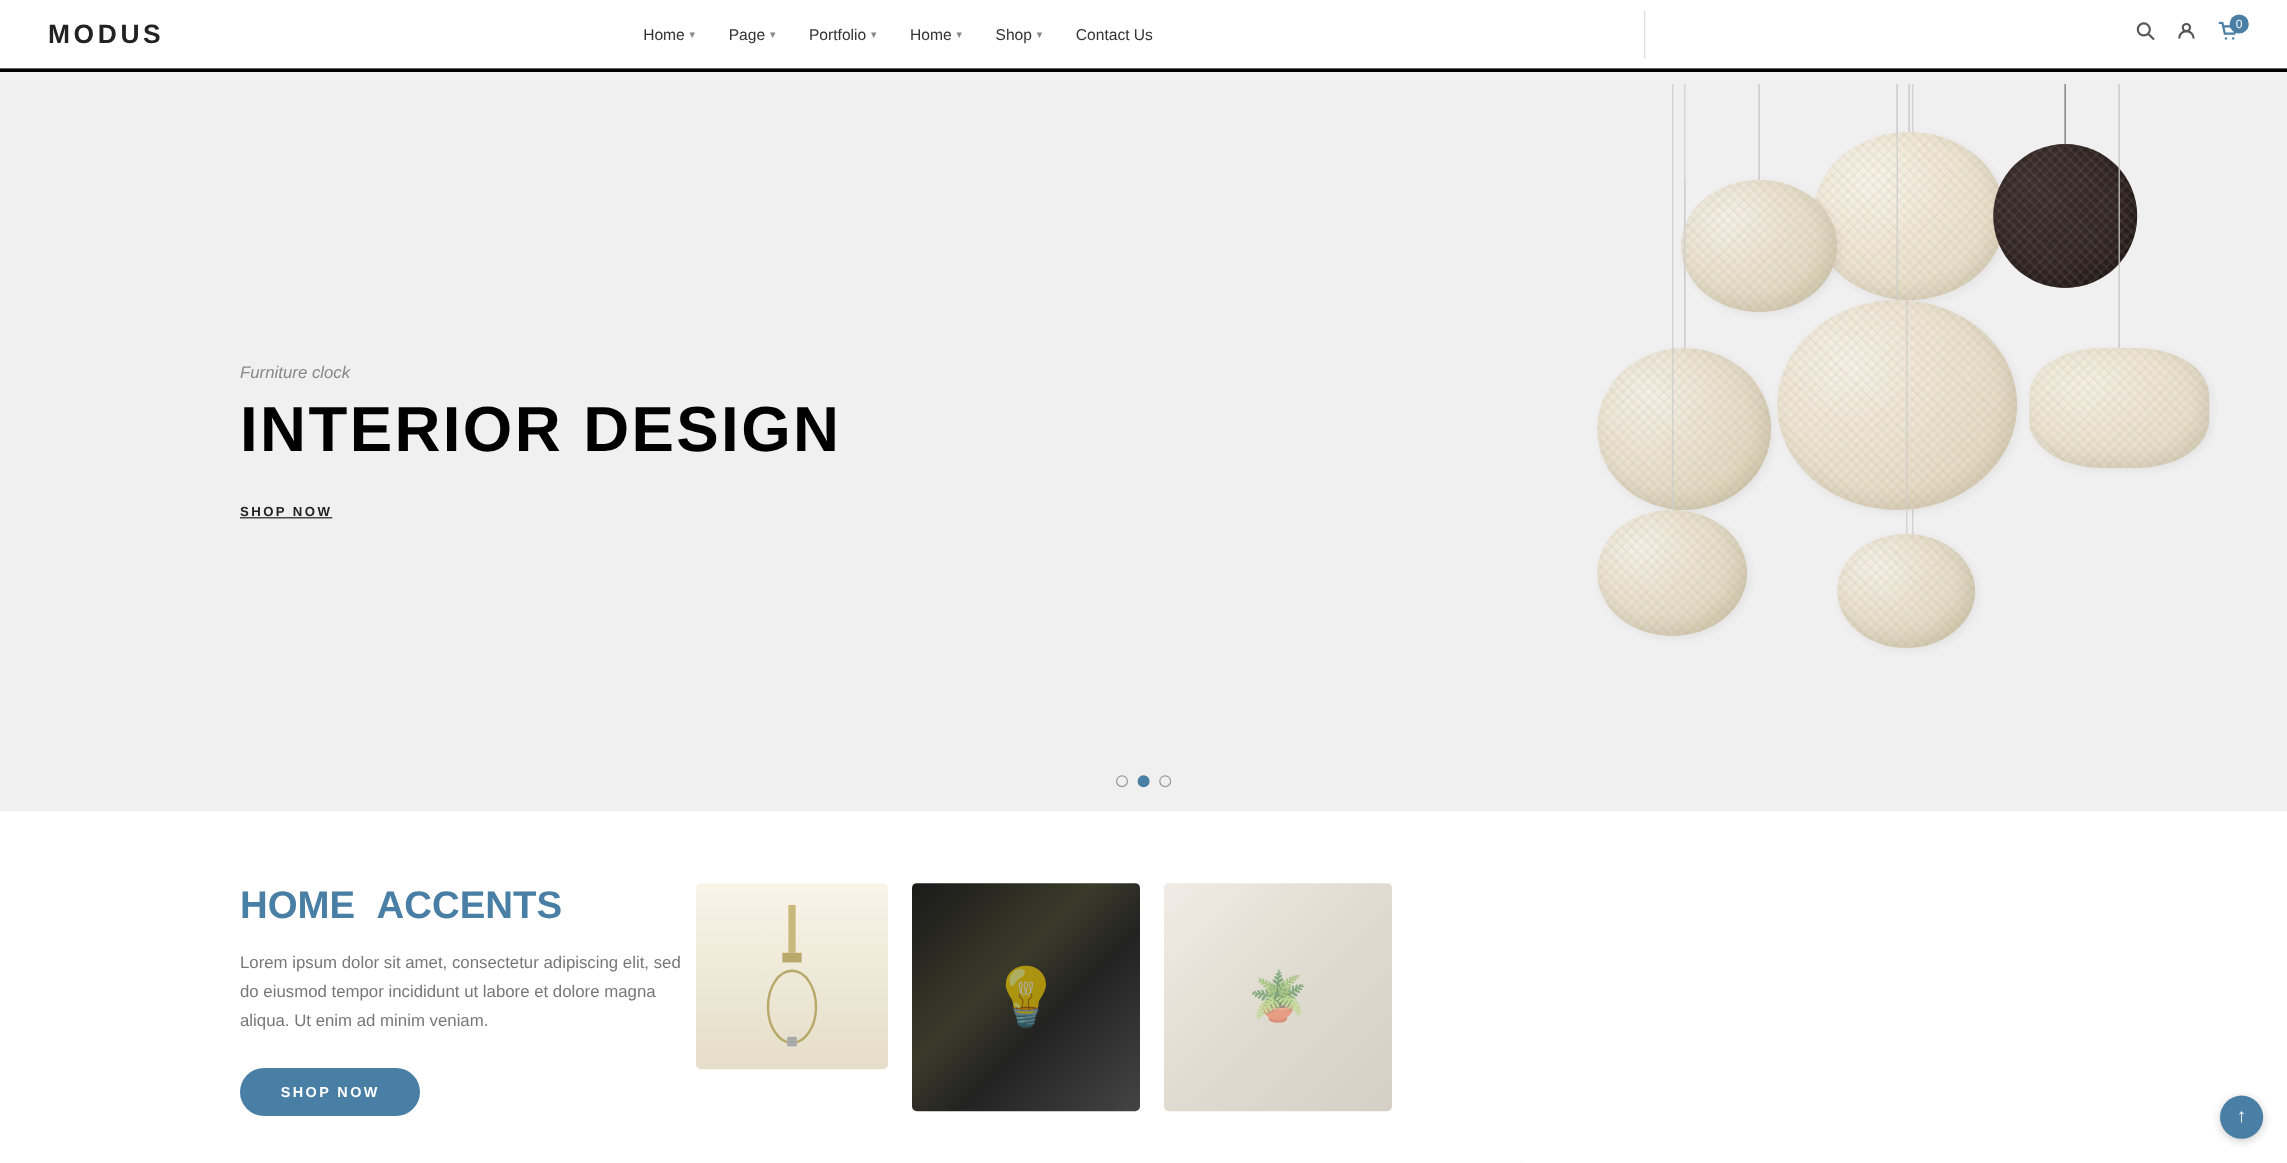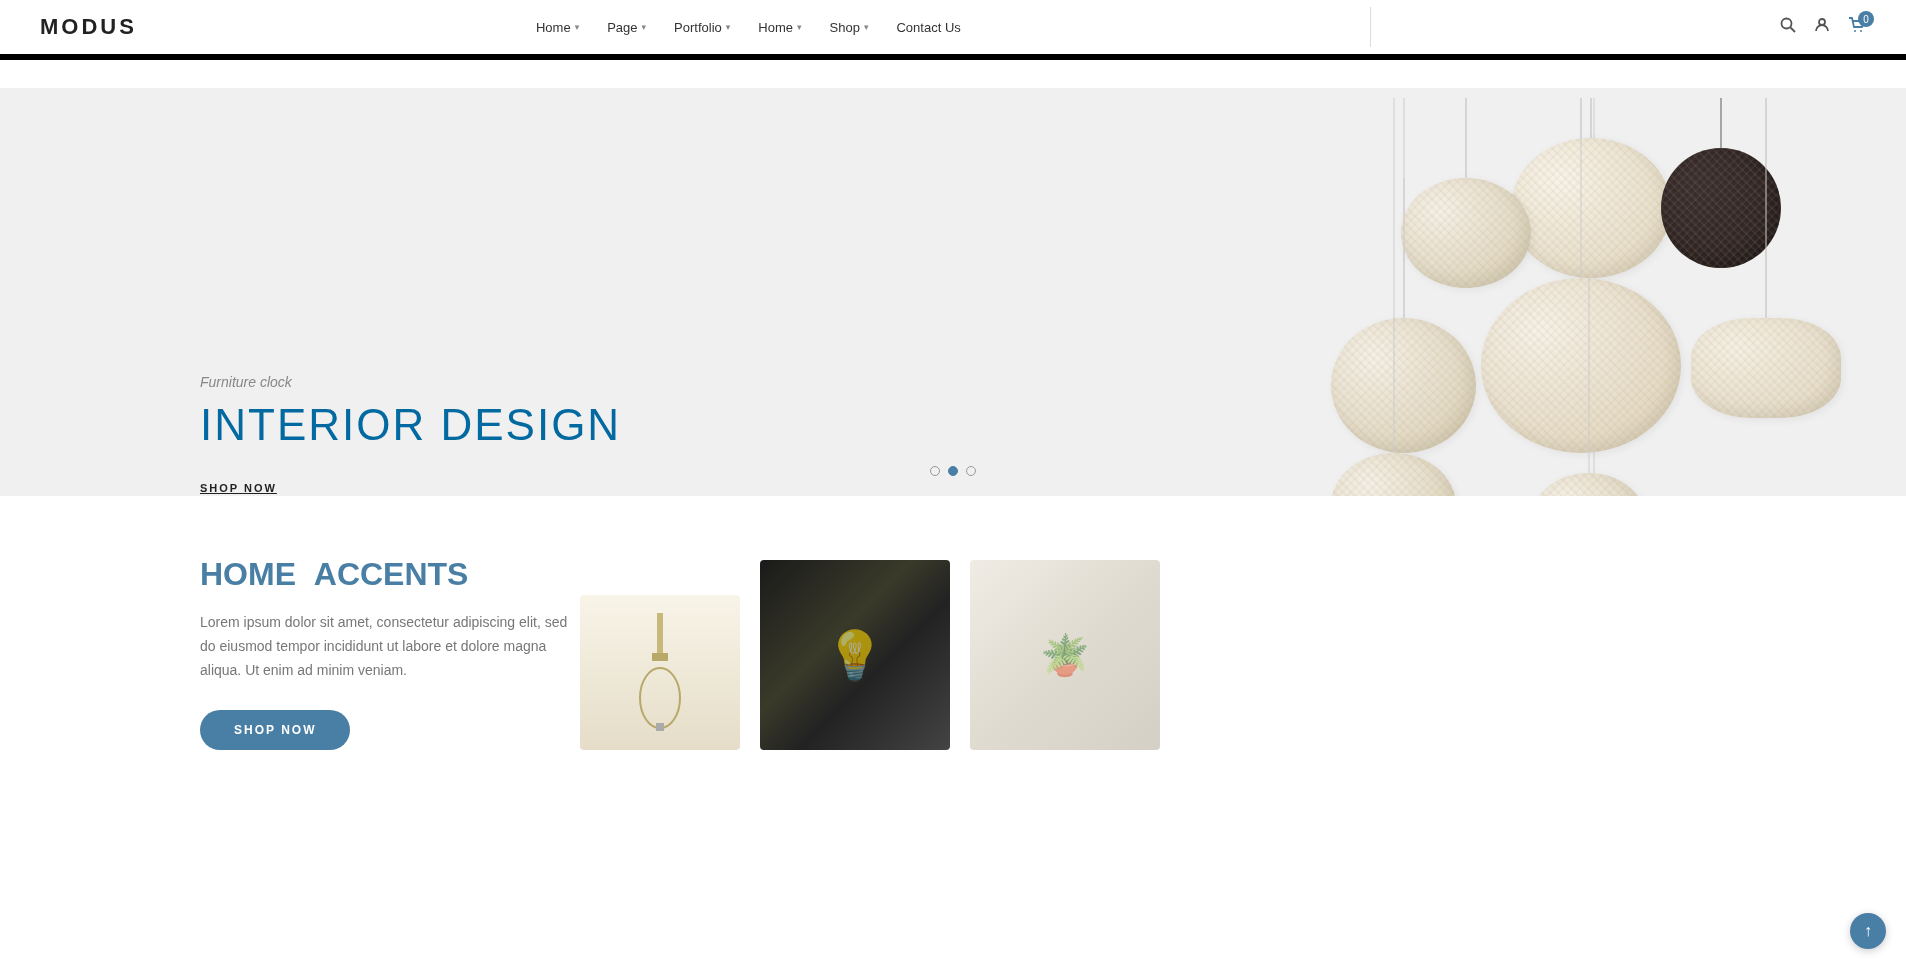--- a/index.html
+++ b/index.html
@@ -5,21 +5,21 @@
     * { margin: 0; padding: 0; box-sizing: border-box; }
     body { font-family: 'Helvetica Neue', Arial, sans-serif; background: #fff; overflow-x: hidden; }
 
     
     nav {
       position: fixed; top: 0; left: 0; right: 0; z-index: 100;
       background: #fff;
       height: 60px;
       display: flex; align-items: center; justify-content: space-between;
       padding: 0 40px;
-      border-bottom: 6px solid #000000;
+      border-bottom: 3px solid #000000;
     }
     .nav-logo {
       font-size: 22px; font-weight: 700; letter-spacing: 3px; color: #222;
     }
     .nav-links {
       display: flex; align-items: center; gap: 28px;
     }
     .nav-link {
       font-size: 13px; color: #333; text-decoration: none; cursor: pointer;
       display: flex; align-items: center; gap: 4px;
@@ -39,37 +39,37 @@
       background: #4a7fa5; color: #fff; border-radius: 50%;
       width: 16px; height: 16px; font-size: 10px;
       display: flex; align-items: center; justify-content: center;
     }
     .nav-divider {
       width: 1px; height: 40px; background: #ddd; margin: 0 10px;
     }
 
     
     .hero {
-      margin-top: 88px;
+      margin-top: 60px;
       background: #f0f0f0;
-      height: 408px;
+      height: 616px;
       position: relative;
       overflow: hidden;
-      display: flex; align-items: flex-end;
+      display: flex; align-items: center;
     }
     .hero-content {
       padding-left: 200px;
       z-index: 2; position: relative;
     }
     .hero-subtitle {
       font-size: 14px; color: #888; margin-bottom: 10px;
       font-style: italic;
     }
     .hero-title {
-      font-size: 44px; font-weight: 400; color: #0369a1;
+      font-size: 53px; font-weight: 700; color: #000000;
       letter-spacing: 2px; text-transform: uppercase;
       margin-bottom: 28px;
     }
     .hero-cta {
       font-size: 11px; color: #222; letter-spacing: 2px;
       text-transform: uppercase; text-decoration: underline; cursor: pointer;
       font-weight: 600;
     }
 
     
@@ -128,21 +128,21 @@
     }
     .dot {
       width: 10px; height: 10px; border-radius: 50%; cursor: pointer;
     }
     .dot.inactive { border: 1.5px solid #999; background: transparent; }
     .dot.active { background: #4a7fa5; border: 1.5px solid #4a7fa5; }
 
     
     .section-below {
       padding: 60px 200px 0;
-      display: flex; align-items: flex-end;
+      display: flex; align-items: flex-start;
     }
     .section-text {
       flex: 0 0 380px;
     }
     .section-heading {
       font-size: 32px; font-weight: 800; color: #111;
       margin-bottom: 18px;
     }
     .section-heading span {
       color: #4a7fa5;

